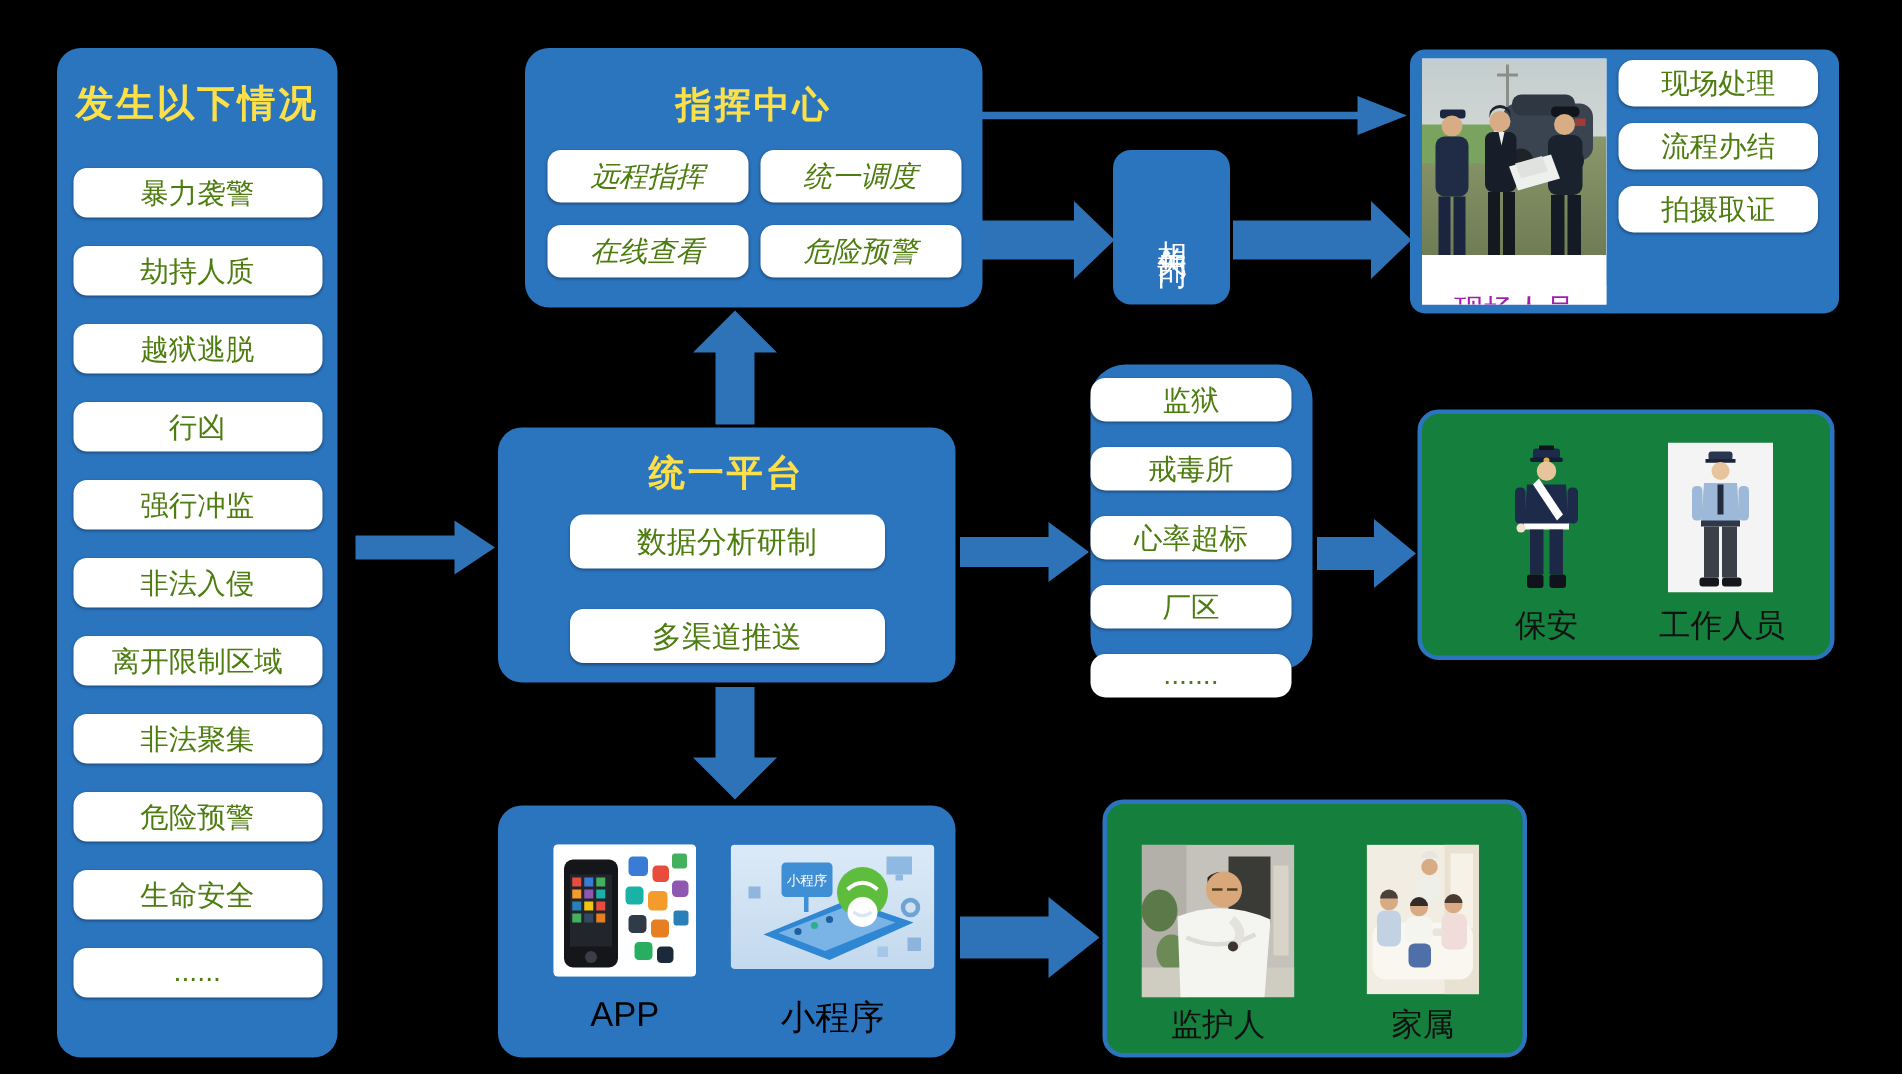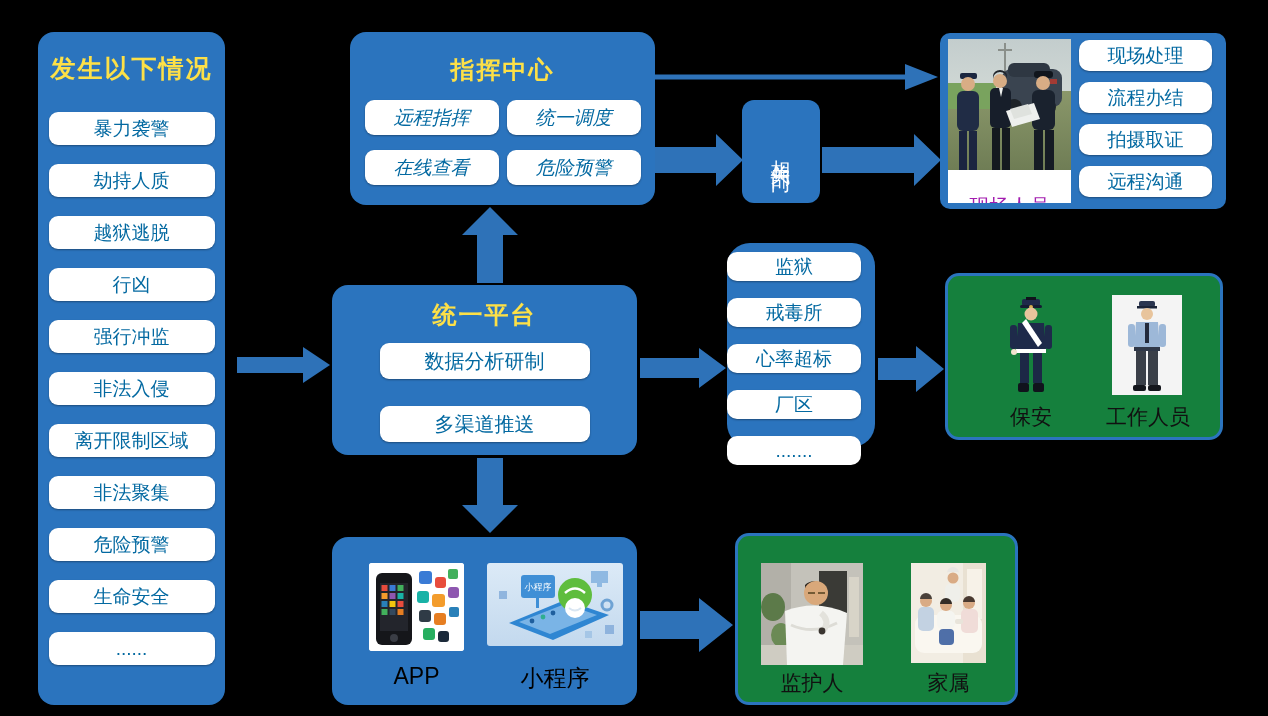--- a/index.html
+++ b/index.html
@@ -3,21 +3,21 @@
 <meta charset="utf-8">
 <style>
   html,body{margin:0;padding:0;background:#000;}
   body{font-family:"Liberation Sans","DejaVu Sans",sans-serif;}
   .canvas{position:relative;width:1268px;height:716px;background:#000;overflow:hidden;}
   .arrow-layer{position:absolute;left:0;top:0;width:1268px;height:716px;z-index:1;}
   .blue-box{position:absolute;background:#2B74BE;border-radius:16px;z-index:2;box-sizing:border-box;}
   .white-box{position:absolute;background:#15803d;border:3px solid #2B74BE;border-radius:14px;z-index:2;box-sizing:border-box;}
   .box-title{color:#fde047;font-weight:bold;font-size:24px;text-align:center;letter-spacing:2px;}
   .pill{background:#fff;border-radius:9px;display:flex;align-items:center;justify-content:center;
-        color:#0369a1;font-size:19px;box-shadow:0 1px 2px rgba(0,0,0,.35);box-sizing:border-box;white-space:nowrap;}
+        color:#4d7c0f;font-size:19px;box-shadow:0 1px 2px rgba(0,0,0,.35);box-sizing:border-box;white-space:nowrap;}
   
   .situations{left:38px;top:32px;width:187px;height:673px;display:flex;flex-direction:column;align-items:center;padding-top:20px;}
   .situations .box-title{margin-bottom:27px;font-size:25px;}
   .situations .pill{width:166px;height:33px;margin-bottom:19px;flex:0 0 auto;}
   
   .command{left:350px;top:32px;width:305px;height:173px;padding-top:22px;}
   .command .grid{display:grid;grid-template-columns:134px 134px;column-gap:8px;row-gap:15px;justify-content:center;margin-top:14px;font-style:italic;}
   .command .pill{height:35px;}
   
   .platform{left:332px;top:285px;width:305px;height:170px;padding-top:14px;}
@@ -218,21 +218,20 @@
         </g>
         <polygon points="58,72 86,64 92,80 64,88" fill="#eef0ee"></polygon>
         <polygon points="62,70 80,65 84,75 66,80" fill="#dfe2de"></polygon>
       </svg>
       <div class="photo-caption">现场人员</div>
     </div>
     <div class="pills">
       <div class="pill">现场处理</div>
       <div class="pill">流程办结</div>
       <div class="pill">拍摄取证</div>
-      <div class="pill">远程沟通</div>
     </div>
   </section>
 
   <section class="blue-box sites">
     <div class="pill">监狱</div>
     <div class="pill">戒毒所</div>
     <div class="pill">心率超标</div>
     <div class="pill">厂区</div>
     <div class="pill">.......</div>
   </section>

